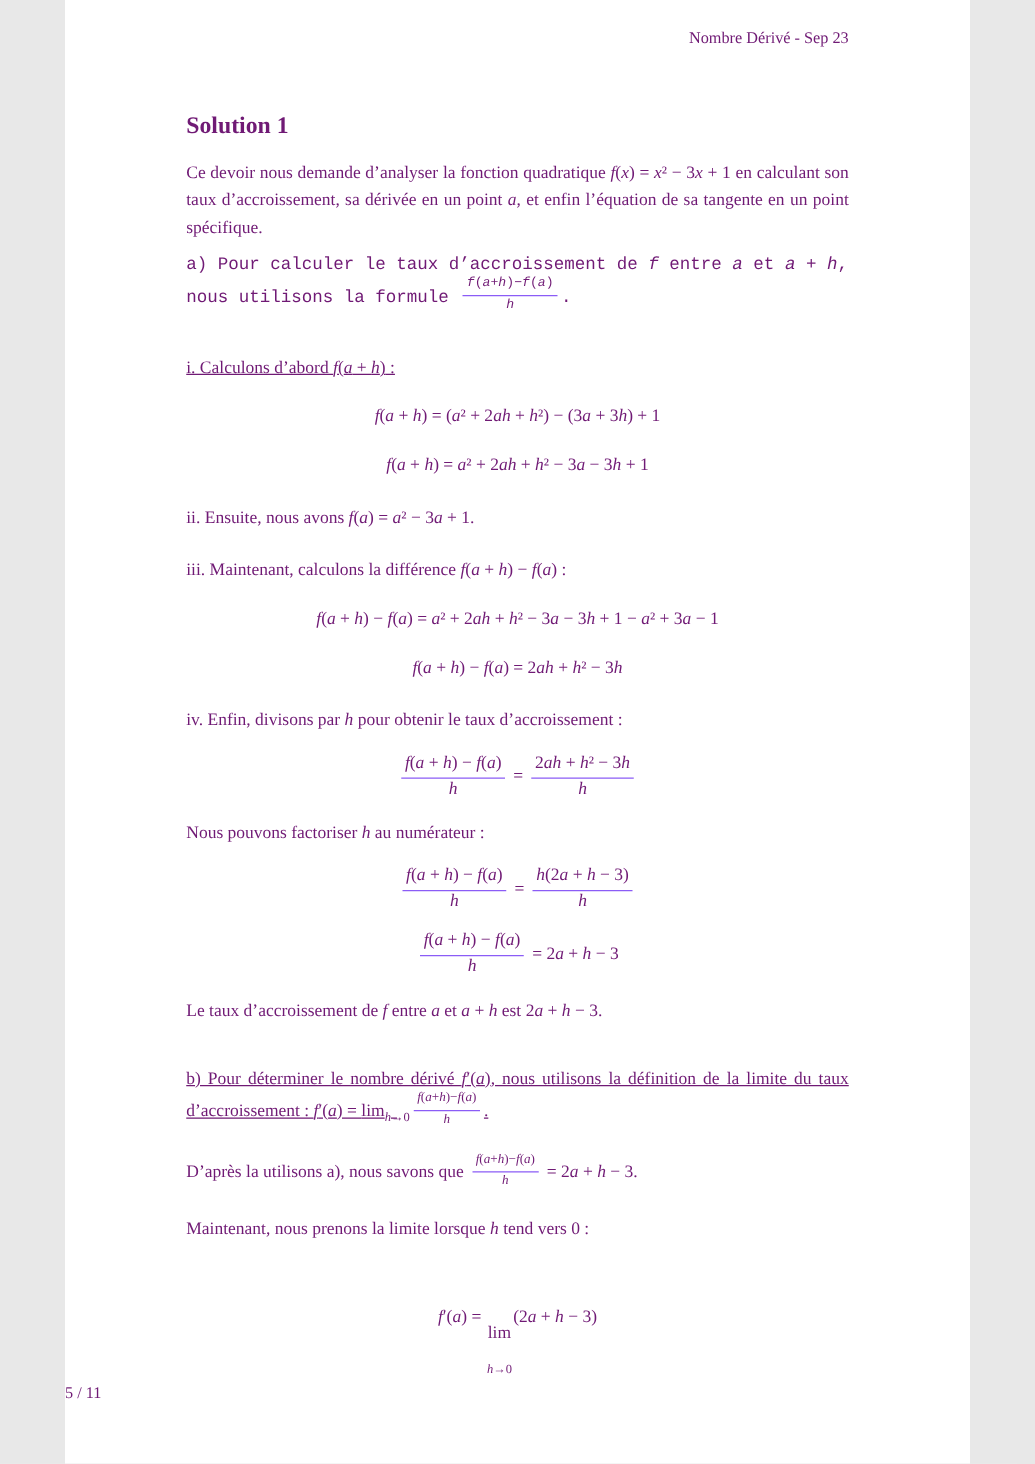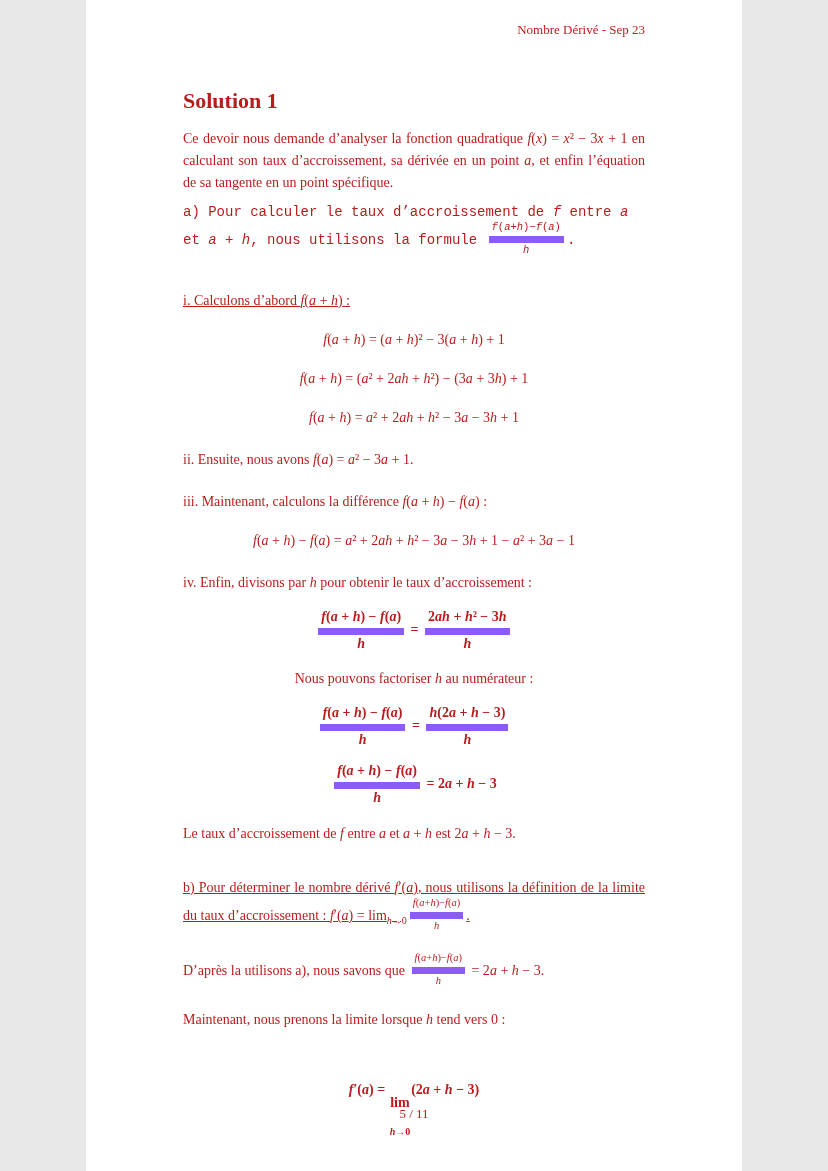--- a/index.html
+++ b/index.html
@@ -1,82 +1,81 @@
 <!DOCTYPE html>
 <html><head>
 <meta charset="utf-8">
 <style>
   html,body { margin:0; padding:0; background:#e8e8e8; }
   .page {
     position: relative;
-    width: 656px;
+    width: 724px;
     height: 1171px;
     margin: 0 auto;
     background: #ffffff;
-    color: #b91c1c;
+    color: #701a75;
     font-family: "Liberation Serif", "DejaVu Serif", serif;
     font-size: 14px;
     line-height: 22px;
     overflow: hidden;
   }
   .content { padding: 0 97px; }
   .header {
     padding: 22px 97px 0;
     text-align: right;
     font-size: 13px;
     line-height: 16px;
   }
   h1.sol-title {
-    font-size: 22px;
+    font-size: 19px;
     line-height: 22px;
     font-weight: bold;
     margin: 52px 0 0 0;
   }
   p.para { margin: 16px 0 0 0; }
   p.justify { text-align: justify; }
   p.tight { margin-top: 7px; font-family: Liberation Mono, monospace; }
   p.gap-lg { margin-top: 32px; text-decoration: underline; }
   p.gap-md { margin-top: 20px; }
-  p.gap-sm { margin-top: 12px; text-align: center; }
+  p.gap-sm { margin-top: 12px; }
   .eq {
     text-align: center;
     margin: 17px 0;
   }
-  .eq.disp { margin: 15px 0; font-weight: bold; }
+  .eq.disp { margin: 15px 0; }
   .math i { font-style: italic; }
   .roman { font-style: normal; margin-top: 48px; }
   .frac {
     display: inline-block;
     vertical-align: middle;
     text-align: center;
     margin: 0 3px;
     line-height: 1.2;
   }
-  .frac .fnum { display: block; padding: 0 3px 2px; border-bottom: 7px solid #8b5cf6; }
+  .frac .fnum { display: block; padding: 0 3px 2px; border-bottom: 1px solid #8b5cf6; }
   .frac .fden { display: block; padding: 1px 3px 0; }
   p .frac { font-size: 10.5px; transform: translateY(-2px); }
   .eq .frac { font-size: 14px; }
   sub.limsub { font-size: 10px; vertical-align: -4px; line-height: 0; }
   .limd {
     display: inline-block;
     vertical-align: middle;
     text-align: center;
     line-height: 1.05;
     margin: 0 1px;
     transform: translateY(2px);
   }
   .limd .lt { display: block; }
   .limd .lb { display: block; font-size: 10px; margin-top: 16px; }
   .footer {
     position: absolute;
     bottom 0;
     left: 0;
     right: 0;
     bottom: 46px;
-    text-align: center;
     font-size: 13px;
   }
 </style>
 </head>
 <body>
 
 <div class="page">
 
   <div class="header">
     <span>Nombre Dérivé - Sep 23</span>
@@ -84,28 +83,28 @@
 
   <div class="content">
 
     <h1 class="sol-title">Solution 1</h1>
 
     <p class="para justify"><span class="txt">Ce devoir nous demande d’analyser la fonction quadratique </span><span class="math"><i>f</i>(<i>x</i>) = <i>x</i>² − 3<i>x</i> + 1</span><span class="txt"> en calculant son taux d’accroissement, sa dérivée en un point </span><span class="math"><i>a</i></span><span class="txt">, et enfin l’équation de sa tangente en un point spécifique.</span></p>
 
     <p class="para tight"><span class="txt">a) Pour calculer le taux d’accroissement de </span><span class="math"><i>f</i></span><span class="txt"> entre </span><span class="math"><i>a</i></span><span class="txt"> et </span><span class="math"><i>a</i> + <i>h</i></span><span class="txt">, nous utilisons la formule </span><span class="frac"><span class="fnum math"><i>f</i>(<i>a</i>+<i>h</i>)−<i>f</i>(<i>a</i>)</span><span class="fden math"><i>h</i></span></span><span class="txt">.</span></p>
 
     <p class="para gap-lg"><span class="txt">i. Calculons d’abord </span><span class="math"><i>f</i>(<i>a</i> + <i>h</i>)</span><span class="txt"> :</span></p>
-    <div class="eq"><span class="math"><i>f</i>(<i>a</i> + <i>h</i>) = (<i>a</i> + <i>h</i>)² − 3(<i>a</i> + <i>h</i>) + 1</span></div>
     <div class="eq"><span class="math"><i>f</i>(<i>a</i> + <i>h</i>) = (<i>a</i>² + 2<i>ah</i> + <i>h</i>²) − (3<i>a</i> + 3<i>h</i>) + 1</span></div>
     <div class="eq"><span class="math"><i>f</i>(<i>a</i> + <i>h</i>) = <i>a</i>² + 2<i>ah</i> + <i>h</i>² − 3<i>a</i> − 3<i>h</i> + 1</span></div>
 
     <p class="para gap-md"><span class="txt">ii. Ensuite, nous avons </span><span class="math"><i>f</i>(<i>a</i>) = <i>a</i>² − 3<i>a</i> + 1</span><span class="txt">.</span></p>
 
     <p class="para gap-md"><span class="txt">iii. Maintenant, calculons la différence </span><span class="math"><i>f</i>(<i>a</i> + <i>h</i>) − <i>f</i>(<i>a</i>)</span><span class="txt"> :</span></p>
     <div class="eq"><span class="math"><i>f</i>(<i>a</i> + <i>h</i>) − <i>f</i>(<i>a</i>) = <i>a</i>² + 2<i>ah</i> + <i>h</i>² − 3<i>a</i> − 3<i>h</i> + 1 − <i>a</i>² + 3<i>a</i> − 1</span></div>
+    <div class="eq"><span class="math"><i>f</i>(<i>a</i> + <i>h</i>) − <i>f</i>(<i>a</i>) = 2<i>ah</i> + <i>h</i>² − 3<i>h</i></span></div>
 
     <p class="para gap-md"><span class="txt">iv. Enfin, divisons par </span><span class="math"><i>h</i></span><span class="txt"> pour obtenir le taux d’accroissement :</span></p>
     <div class="eq disp"><span class="frac"><span class="fnum math"><i>f</i>(<i>a</i> + <i>h</i>) − <i>f</i>(<i>a</i>)</span><span class="fden math"><i>h</i></span></span><span class="math"> = </span><span class="frac"><span class="fnum math">2<i>ah</i> + <i>h</i>² − 3<i>h</i></span><span class="fden math"><i>h</i></span></span></div>
 
     <p class="para gap-sm"><span class="txt">Nous pouvons factoriser </span><span class="math"><i>h</i></span><span class="txt"> au numérateur :</span></p>
     <div class="eq disp"><span class="frac"><span class="fnum math"><i>f</i>(<i>a</i> + <i>h</i>) − <i>f</i>(<i>a</i>)</span><span class="fden math"><i>h</i></span></span><span class="math"> = </span><span class="frac"><span class="fnum math"><i>h</i>(2<i>a</i> + <i>h</i> − 3)</span><span class="fden math"><i>h</i></span></span></div>
 
     <div class="eq disp"><span class="frac"><span class="fnum math"><i>f</i>(<i>a</i> + <i>h</i>) − <i>f</i>(<i>a</i>)</span><span class="fden math"><i>h</i></span></span><span class="math"> = 2<i>a</i> + <i>h</i> − 3</span></div>
 
     <p class="para"><span class="txt">Le taux d’accroissement de </span><span class="math"><i>f</i></span><span class="txt"> entre </span><span class="math"><i>a</i></span><span class="txt"> et </span><span class="math"><i>a</i> + <i>h</i></span><span class="txt"> est </span><span class="math">2<i>a</i> + <i>h</i> − 3</span><span class="txt">.</span></p>

